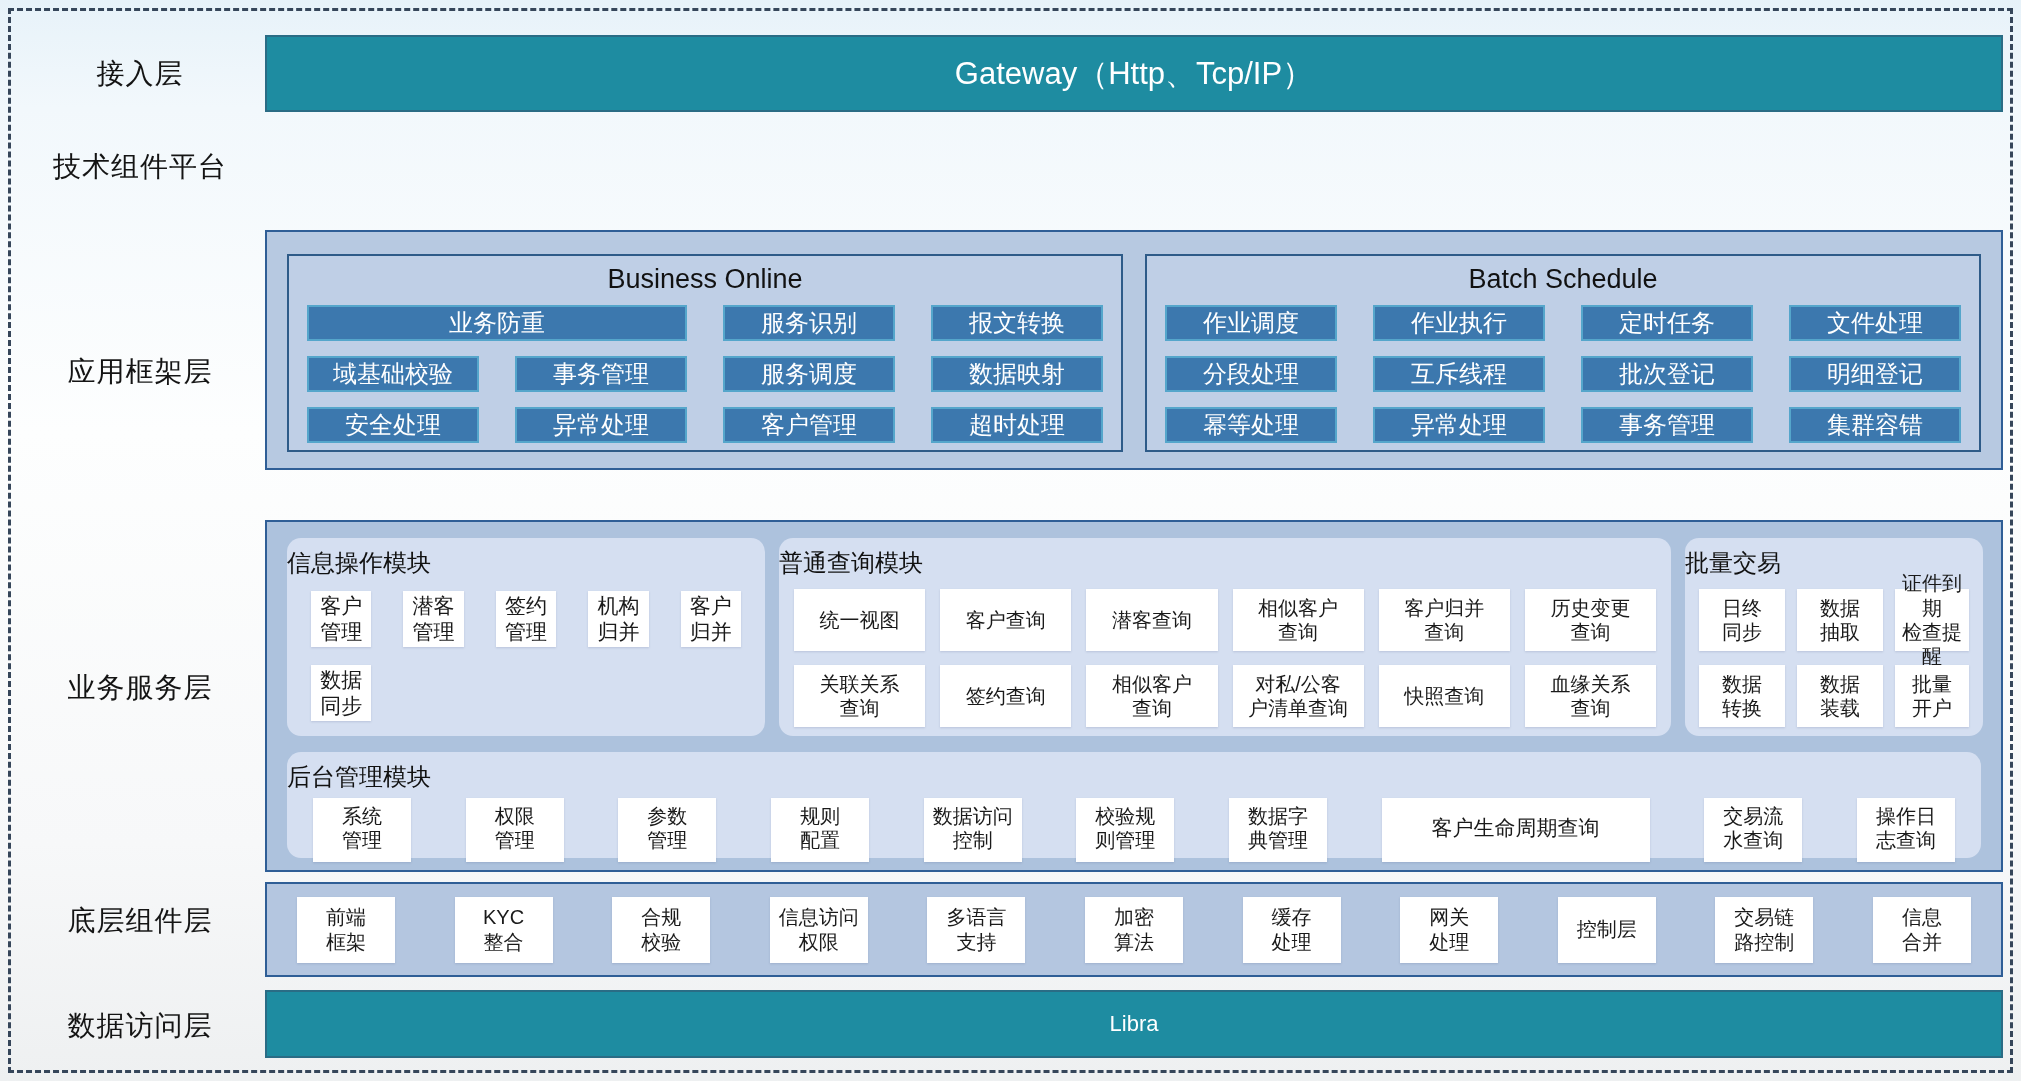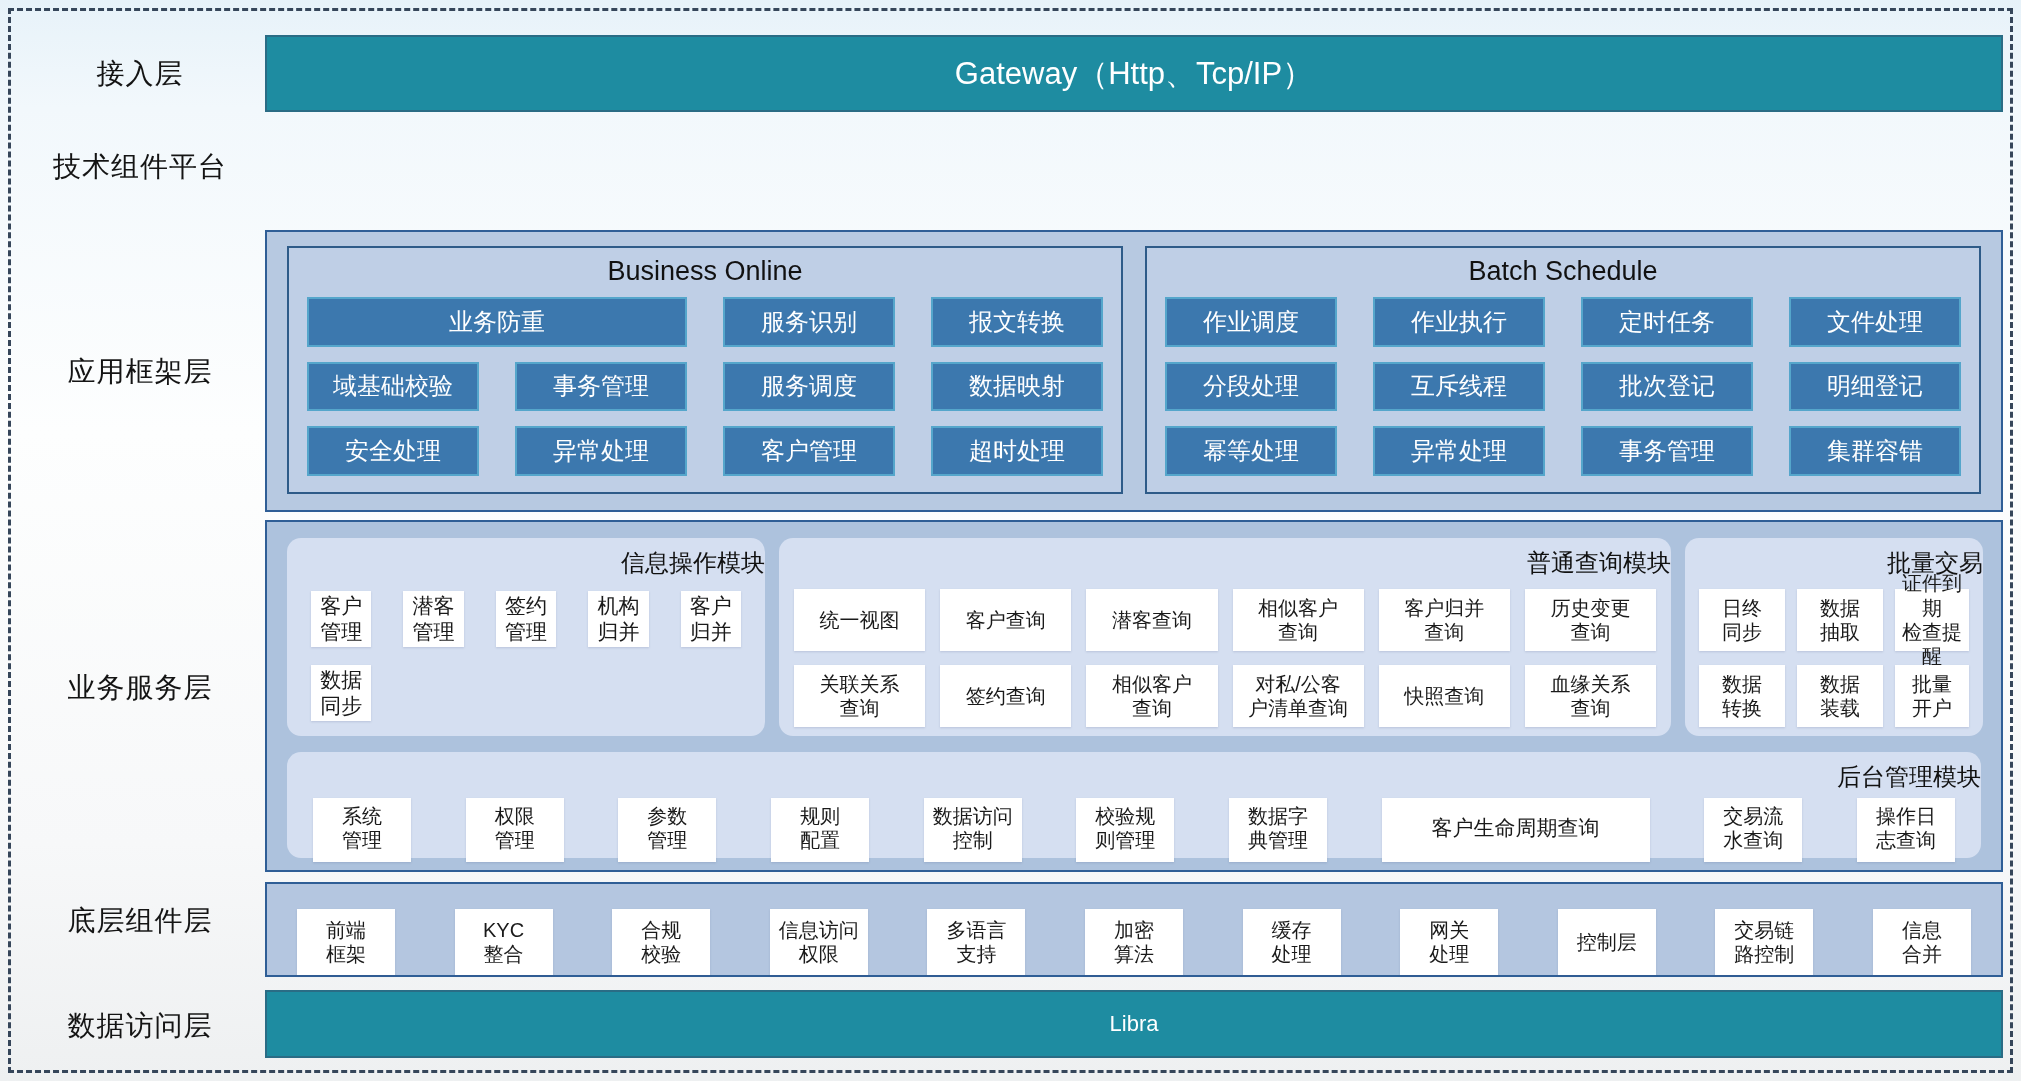--- a/index.html
+++ b/index.html
@@ -47,25 +47,25 @@
   }
   .btn-dark {
     width: 312px; height: 55px;
     background: #2e579e;
     color: #fff; font-size: 25px;
     display: flex; align-items: center; justify-content: center;
   }
 
   .fw-container {
     position: absolute;
-    left: 265px; top: 230px; width: 1738px; height: 282px;
+    left: 265px; top: 230px; width: 1738px; height: 240px;
     background: #b7c9e1;
     border: 2px solid #2f5e96;
     display: flex; gap: 22px;
-    padding: 14px 20px 16px;
+    padding: 22px 20px 16px;
   }
   .fw-panel {
     flex: 1;
     background: #bfcfe6;
     border: 2px solid #2e5b88;
     display: flex; flex-direction: column;
   }
   .fw-title {
     text-align: center;
     font-size: 27px; color: #111;
@@ -92,21 +92,21 @@
     left: 265px; top: 520px; width: 1738px; height: 352px;
     background: #adc2dd;
     border: 2px solid #2f5e96;
   }
   .module {
     position: absolute;
     background: #d5dff1;
     border-radius: 14px;
   }
   .module-title {
-    text-align: right;
+    text-align: left;
     font-size: 24px; color: #111;
     padding-top: 9px;
   }
   .btn-white {
     background: #ffffff;
     color: #1a1a1a;
     display: flex; align-items: center; justify-content: center;
     text-align: center;
     white-space: pre-line;
     font-size: 21px;
@@ -142,21 +142,21 @@
     font-family: Liberation Mono, monospace;
   }
   #module-admin .btn-white { height: 64px; min-width: 98px; padding: 0 8px; font-size: 20px; }
   #module-admin .btn-white.wide { min-width: 268px; font-size: 21px; }
 
   .base-container {
     position: absolute;
     left: 265px; top: 882px; width: 1738px; height: 95px;
     background: #b4c6e0;
     border: 2px solid #2f5e96;
-    display: flex; justify-content: space-between; align-items: flex-end;
+    display: flex; justify-content: space-between; align-items: center;
     padding: 0 30px;
   }
   .base-container .btn-white { height: 66px; min-width: 98px; padding: 0 8px; font-size: 20px; }
 
   #gateway-bar { top: 35px; height: 77px; }
   #libra-bar   { top: 990px; height: 68px; font-size: 22px; }
 </style>
 </head>
 <body>
 

